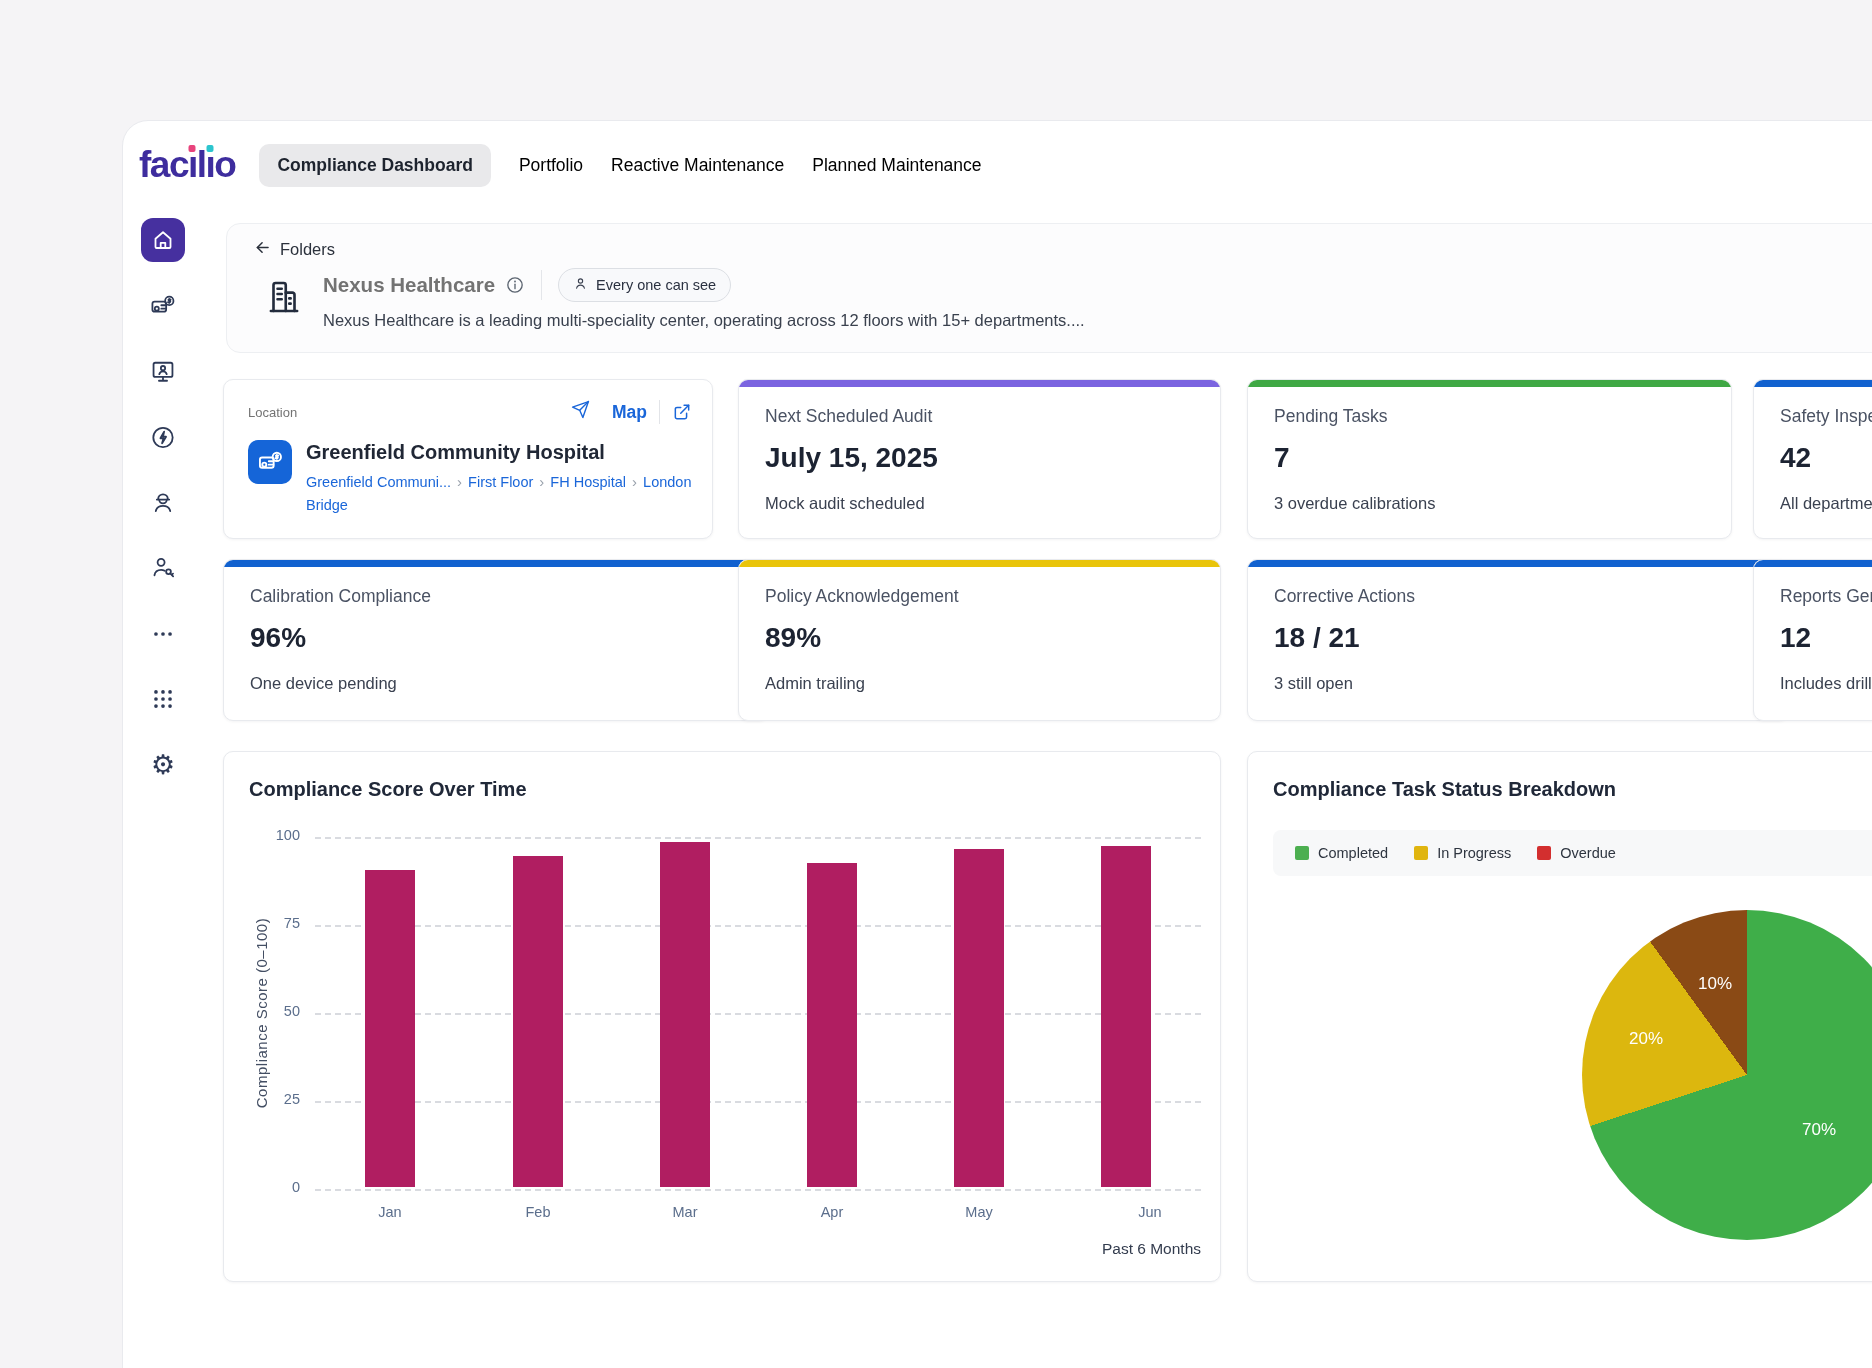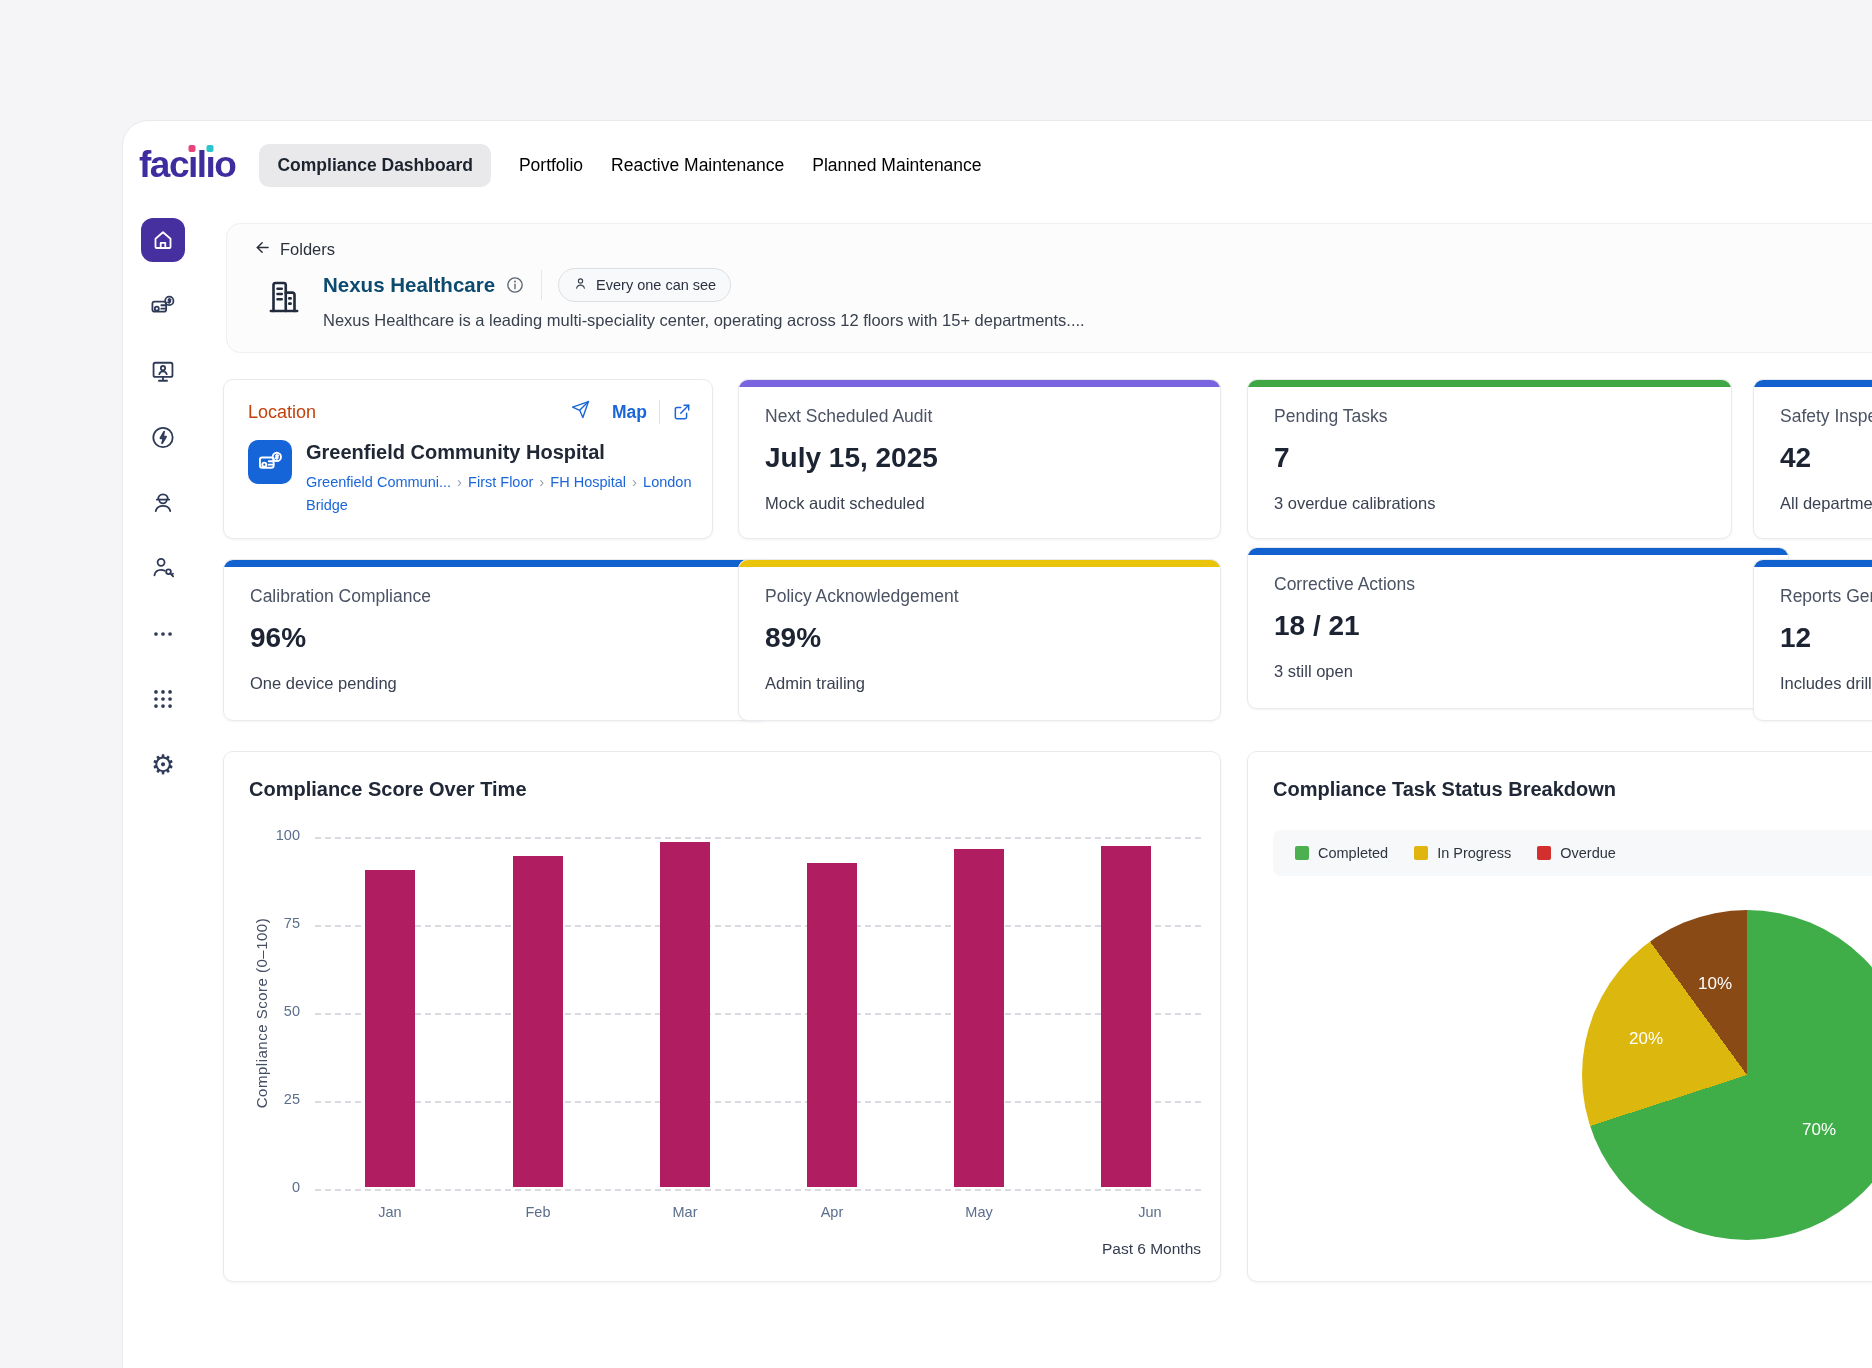--- a/index.html
+++ b/index.html
@@ -29,47 +29,47 @@
   .gear-glyph { font-size:27px; line-height:1; color:#2e3a57; font-family:"DejaVu Sans", sans-serif; }
 
   
   .header-panel { position:absolute; left:103px; top:102px; width:1830px; height:130px;
                   background:#fcfcfd; border:1px solid #edeff2; border-radius:14px; }
   .back-row { position:absolute; left:26px; top:14px; display:flex; align-items:center; gap:8px;
               font-size:16.5px; color:#2b313c; cursor:pointer; }
   .building-icon { position:absolute; left:36px; top:50px; color:#232c3d; }
   .entity-info { position:absolute; left:96px; top:44px; }
   .title-row { display:flex; align-items:center; }
-  .entity-title { font-size:20.5px; font-weight:700; color:#0c4a6e;text-align:center; }
+  .entity-title { font-size:20.5px; font-weight:700; color:#737373;text-align:center; }
   .info-icon { margin-left:10px; color:#5b6470; display:flex; }
   .vdiv { width:1px; height:30px; background:#e4e6ea; margin:0 16px; }
   .vis-badge { display:inline-flex; align-items:center; gap:8px; padding:7px 14px; border:1px solid #dcdfe4;
                border-radius:999px; background:#f8f9fb; font-size:14.5px; color:#2a3140; }
   .vis-badge svg { color:#3a4150; }
   .desc { margin-top:9px; font-size:16.5px; color:#3a414e; }
 
   
   .card { position:absolute; background:#fff; border:1px solid #e8eaee; border-radius:10px;
           box-shadow:0 1px 3px rgba(20,24,40,.05); overflow:hidden; }
   .c-loc      { left:100px;  top:258px; width:490px; height:160px; }
   .c-audit    { left:615px;  top:258px; width:483px; height:160px;text-align:center; }
   .c-pending  { left:1124px; top:258px; width:485px; height:160px; }
   .c-safety   { left:1630px; top:258px; width:485px; height:160px; }
   .c-calib    { left:100px;  top:438px; width:546px; height:162px; }
   .c-policy   { left:615px;  top:438px; width:483px; height:162px; }
-  .c-correct  { left:1124px; top:426px; width:542px; height:162px; }
+  .c-correct  { left:1124px; top:438px; width:542px; height:162px; }
   .c-reports  { left:1630px; top:438px; width:485px; height:162px; }
 
   .stat-accent { position:absolute; top:0; left:0; right:0; height:7px; }
   .stat-label { position:absolute; left:26px; top:26px; font-size:17.5px; font-weight:500; color:#4a5263; }
   .stat-value { position:absolute; left:26px; top:62px; font-size:28px; font-weight:700; color:#1c2332; }
   .stat-sub   { position:absolute; left:26px; top:114px; font-size:16.5px; color:#3a4150; }
 
   .loc-head { position:absolute; left:24px; right:20px; top:20px; display:flex; justify-content:space-between; align-items:center; }
-  .loc-label { font-size:18px; color:#c2410c; }
+  .loc-label { font-size:13px; color:#737373; }
   .loc-actions { display:flex; align-items:center; gap:12px; color:#1a66d9; }
   .map-link { display:flex; align-items:center; gap:22px; font-size:17.5px; font-weight:600; cursor:pointer; }
   .act-div { width:1px; height:24px; background:#e2e4e8; }
   .ext-link { display:flex; cursor:pointer; }
   .loc-body { position:absolute; left:24px; top:60px; display:flex; gap:14px; }
   .loc-icon { width:44px; height:44px; border-radius:10px; display:flex; align-items:center; justify-content:center; color:#fff; flex:none; }
   .loc-name { font-size:20px; font-weight:700; color:#202735; margin-top:1px; }
   .crumbs { width:420px; margin-top:6px; font-size:14.5px; line-height:1.6; color:#1a66d9; }
   .crumb { cursor:pointer; }
   .crumb-sep { color:#99a1ac; margin:0 6px; font-size:15px; }

